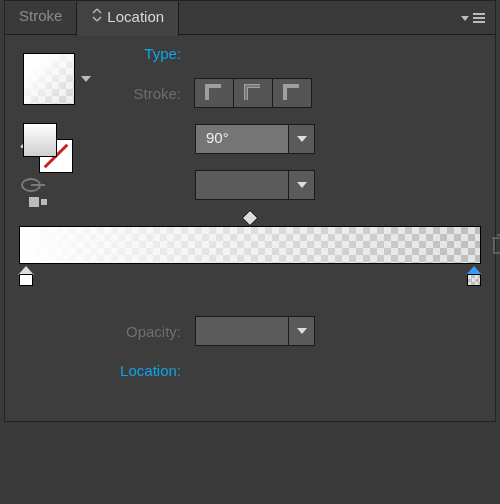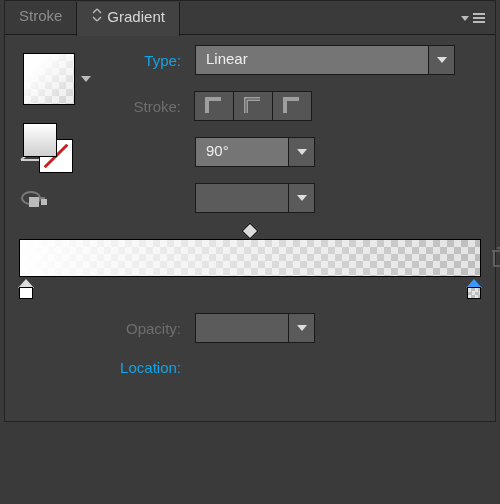--- a/index.html
+++ b/index.html
@@ -183,41 +183,41 @@
   .stop .box{position:absolute;bottom:0;left:1px;width:14px;height:12px;border:1px solid #000;}
   .stop.white .box{background:#fff;}
   .stop.clear .box{
     background:
      repeating-conic-gradient(#bdbdbd 0% 25%, #e4e4e4 0% 50%) 0 0/7px 7px;
   }
   .stop.left{ left:-1px; }
   .stop.right{ right:-1px; }
   .stop.selected .tri{border-bottom-color:#3a99ff;}
   
-  .bottom-rows { margin-top: 36px; }
+  .bottom-rows { margin-top: 52px; }
   
   .wm {
     position:absolute; right:14px; top:206px;
     color:#333; font-size:12px; line-height:12px; pointer-events:none;
   }
   .wm .dot{display:inline-block;width:9px;height:9px;background:#33b0ef;margin-left:4px;vertical-align:top;}
 </style>
 </head>
 <body>
 
 <div class="panel">
 
   <div class="tabbar">
     <div class="tab">Stroke</div>
     <div class="tab active">
       <span class="linkicon">
         <svg width="12" height="14" viewBox="0 0 12 14">
             <path d="M6 1 L2 5 M6 1 L10 5 M6 13 L2 9 M6 13 L10 9" stroke="#bbb" stroke-width="1.4" fill="none"></path>
           </svg>
-      </span><span>Gradient</span>
+      </span><span>Location</span>
     </div>
     <div class="panel-menu">
       <span class="tri"></span><span class="hamb"></span>
     </div>
   </div>
 
   <div class="body">
 
     <div class="left-swatches">
       <div class="swatch-row">
@@ -229,26 +229,20 @@
         <div class="fillbox"></div>
       </div>
       <div class="reverse-icon">
         <span></span>
           <span class="small"></span>
       </div>
     </div>
 
     <div class="row">
       <div class="label-col active">Type:</div>
-      <div class="select wide">
-        <div class="value">Linear</div>
-        <div class="knob">
-            <div class="tri"></div>
-          </div>
-      </div>
     </div>
 
     <div class="row">
       <div class="label-col dim">Stroke:</div>
       <div class="segmented">
         <div class="segbtn">
           <svg width="22" height="22">
               <path d="M4 18 L4 4 L18 4" stroke="#ddd" stroke-width="4" fill="none"></path>
             </svg>
         </div>

